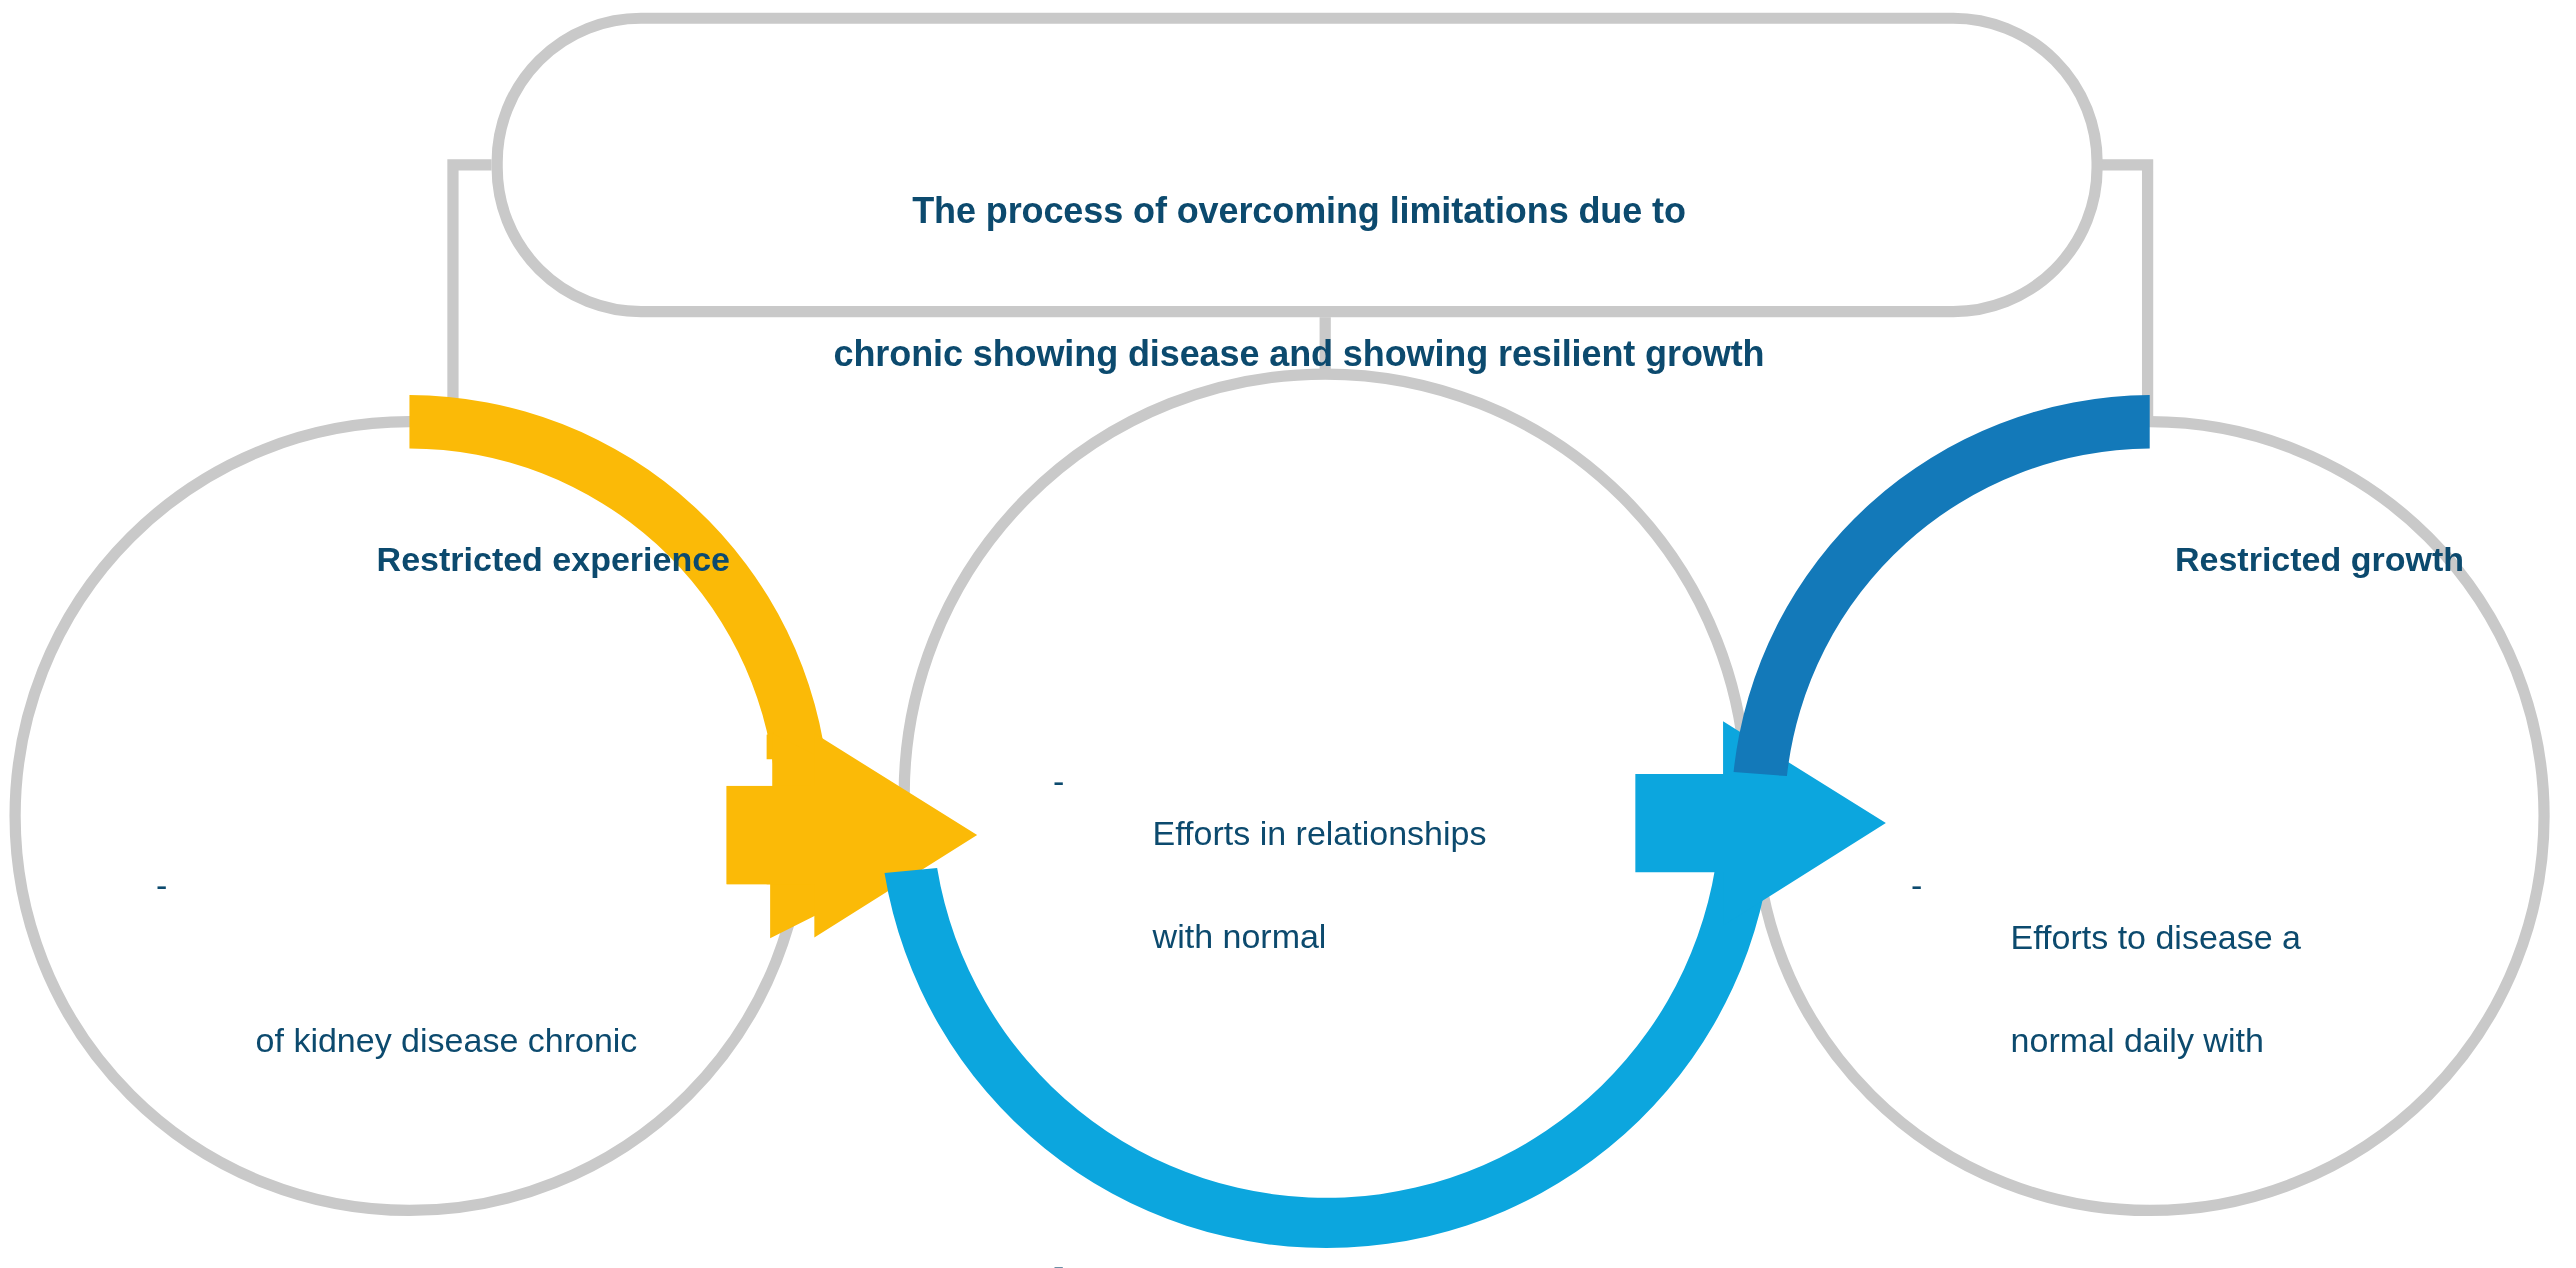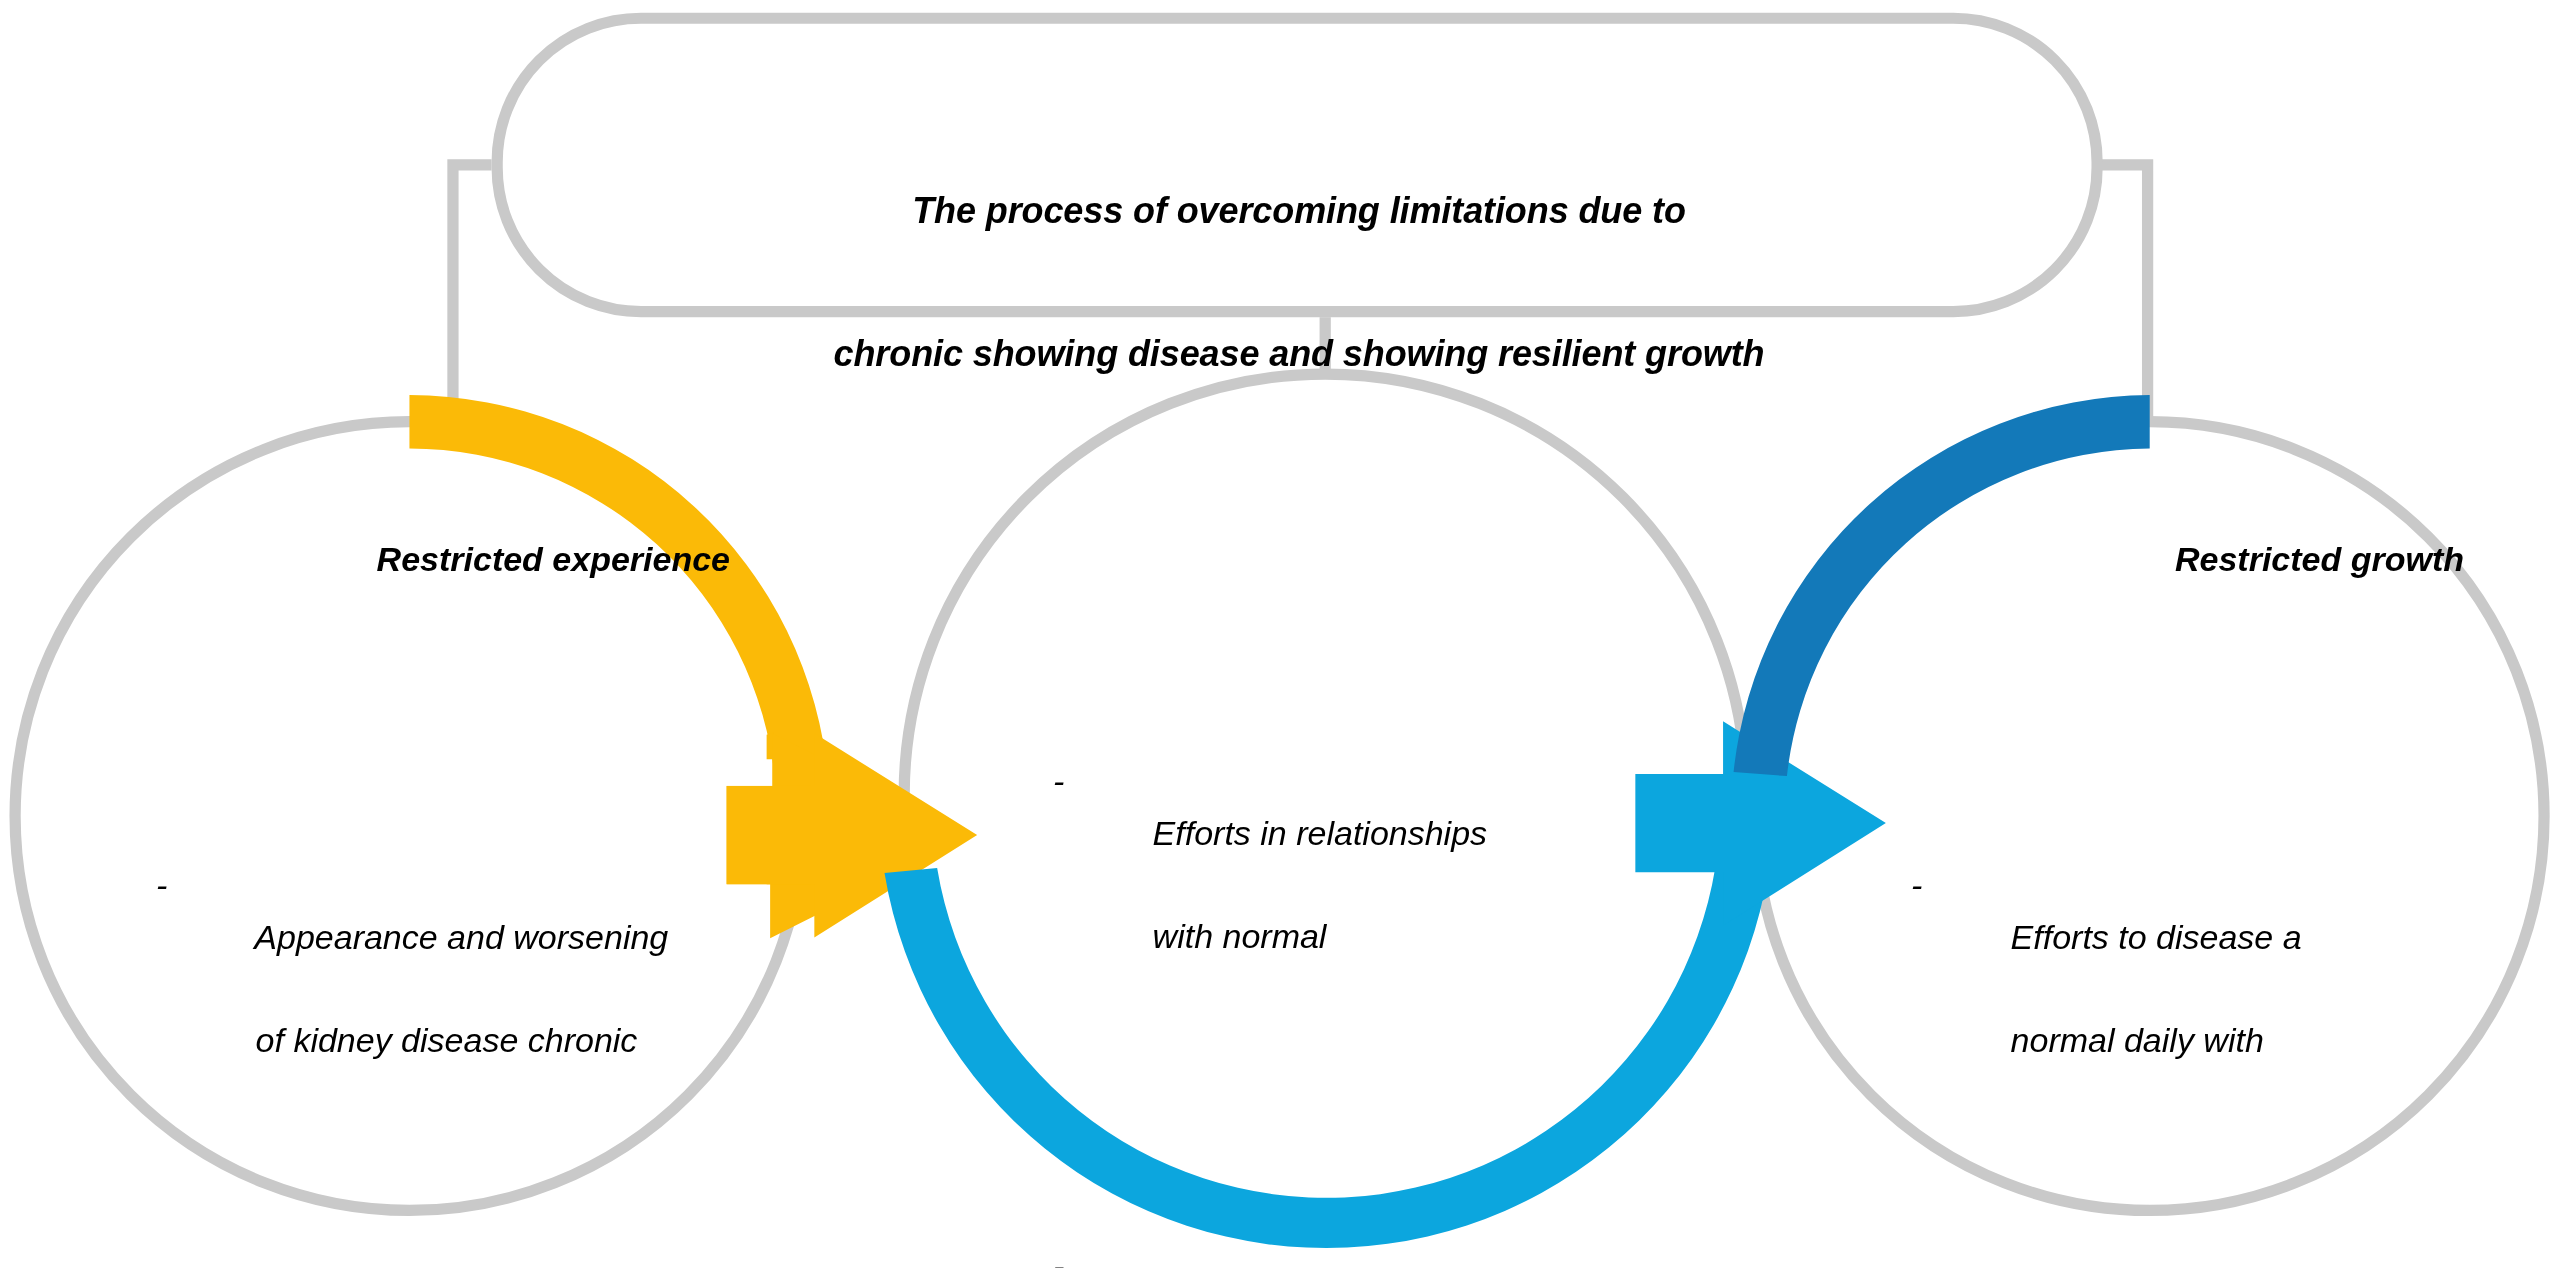--- a/index.html
+++ b/index.html
@@ -19,23 +19,22 @@
   }
   svg.layer {
     position: absolute;
     top: 0;
     left: 0;
     width: 2576px;
     height: 1268px;
   }
   .txt {
     position: absolute;
-    color: #000000;
+    color: #0c4a6e;
     white-space: pre;
-    font-style: italic;
   }
   .title-text {
     text-align: center;
     font-weight: bold;
     font-size: 36px;
     line-height: 1.33;
     letter-spacing: -0.1px;
   }
   .circle-heading {
     font-weight: bold;
@@ -129,21 +128,21 @@
     <div>The process of overcoming limitations due to</div>
     <div>chronic showing disease and showing resilient growth</div>
   </div>
 
   <div class="txt circle-heading" style="left:98px; top:539px; width:632px;">Restricted experience</div>
 
   <div class="txt bullet-block" style="left:156px; top:757px; width:611px;">
     <div class="bullet-row">
       <span class="bullet-mark">-</span>
       <span class="bullet-body">
-        <span>Appearance and worsening</span><br>
+        <br>
         <span>of kidney disease chronic</span>
       </span>
     </div>
     <div class="bullet-gap"></div>
     
   </div>
 
   <div class="txt bullet-block" style="left:1053px; top:653px; width:632px;">
     <div class="bullet-row">
       <span class="bullet-mark">-</span>

